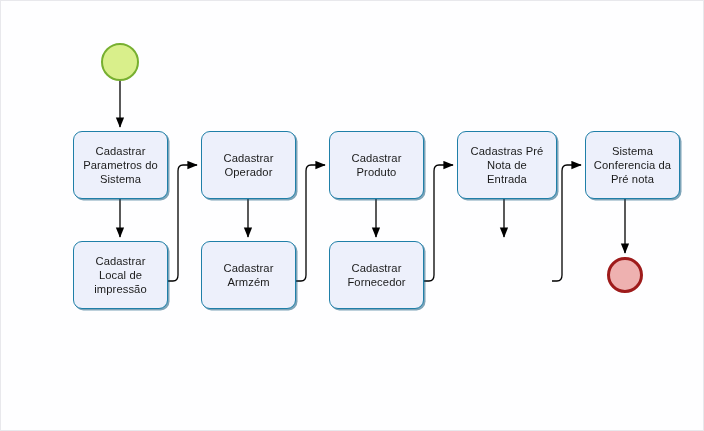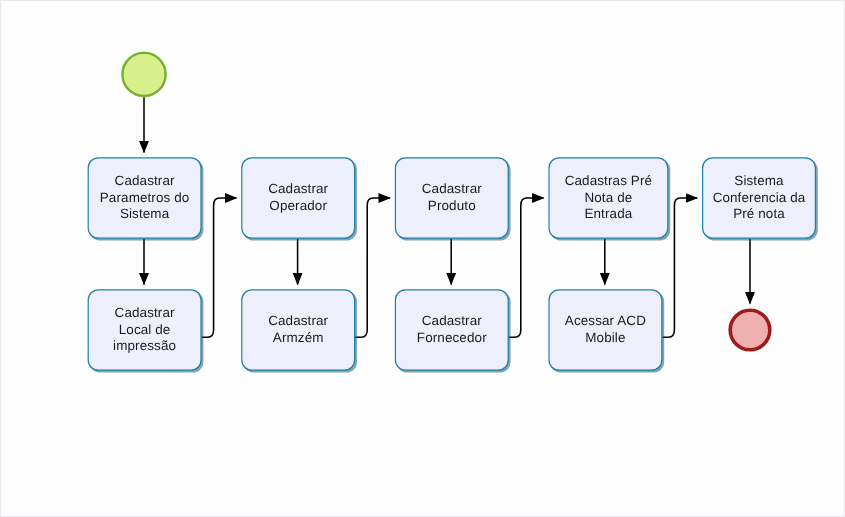--- a/index.html
+++ b/index.html
@@ -111,22 +111,20 @@
   <div class="task" style="left: 328px; top: 130px; width: 95px; height: 68px;">Cadastrar
 Produto</div>
 
   <div class="task" style="left: 328px; top: 240px; width: 95px; height: 68px;">Cadastrar
 Fornecedor</div>
 
   <div class="task" style="left: 456px; top: 130px; width: 100px; height: 68px;">Cadastras  Pré
 Nota de
 Entrada</div>
 
-  <div class="task" style="left: 456px; top: 240px; width: 95px; height: 68px;">Acessar ACD
-Mobile</div>
 
   <div class="task" style="left: 584px; top: 130px; width: 95px; height: 68px;">Sistema
 Conferencia da
 Pré nota</div>
 
   <div class="event end" style="left: 606px; top: 256px; width: 36px; height: 36px;"></div>
 
 </div>
 
 </body></html>

